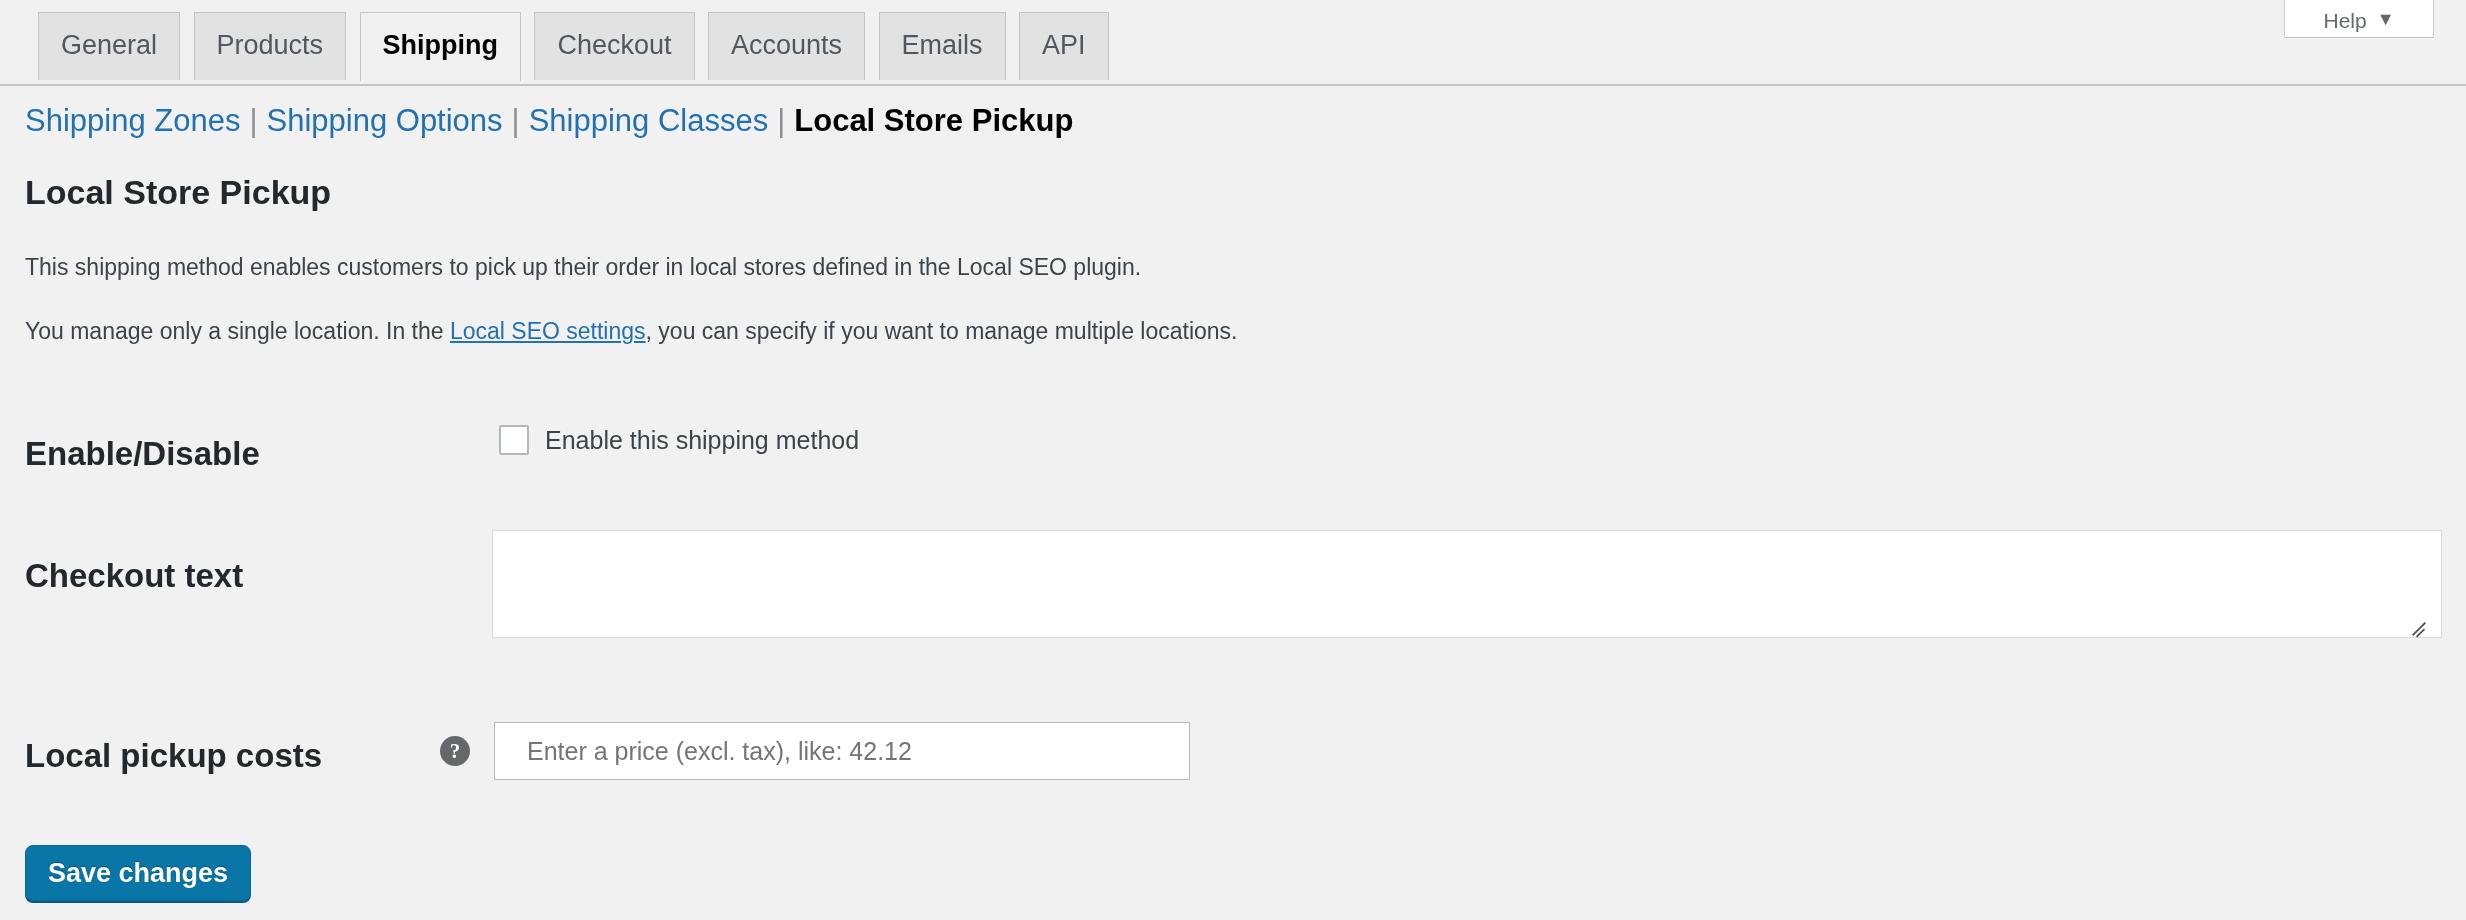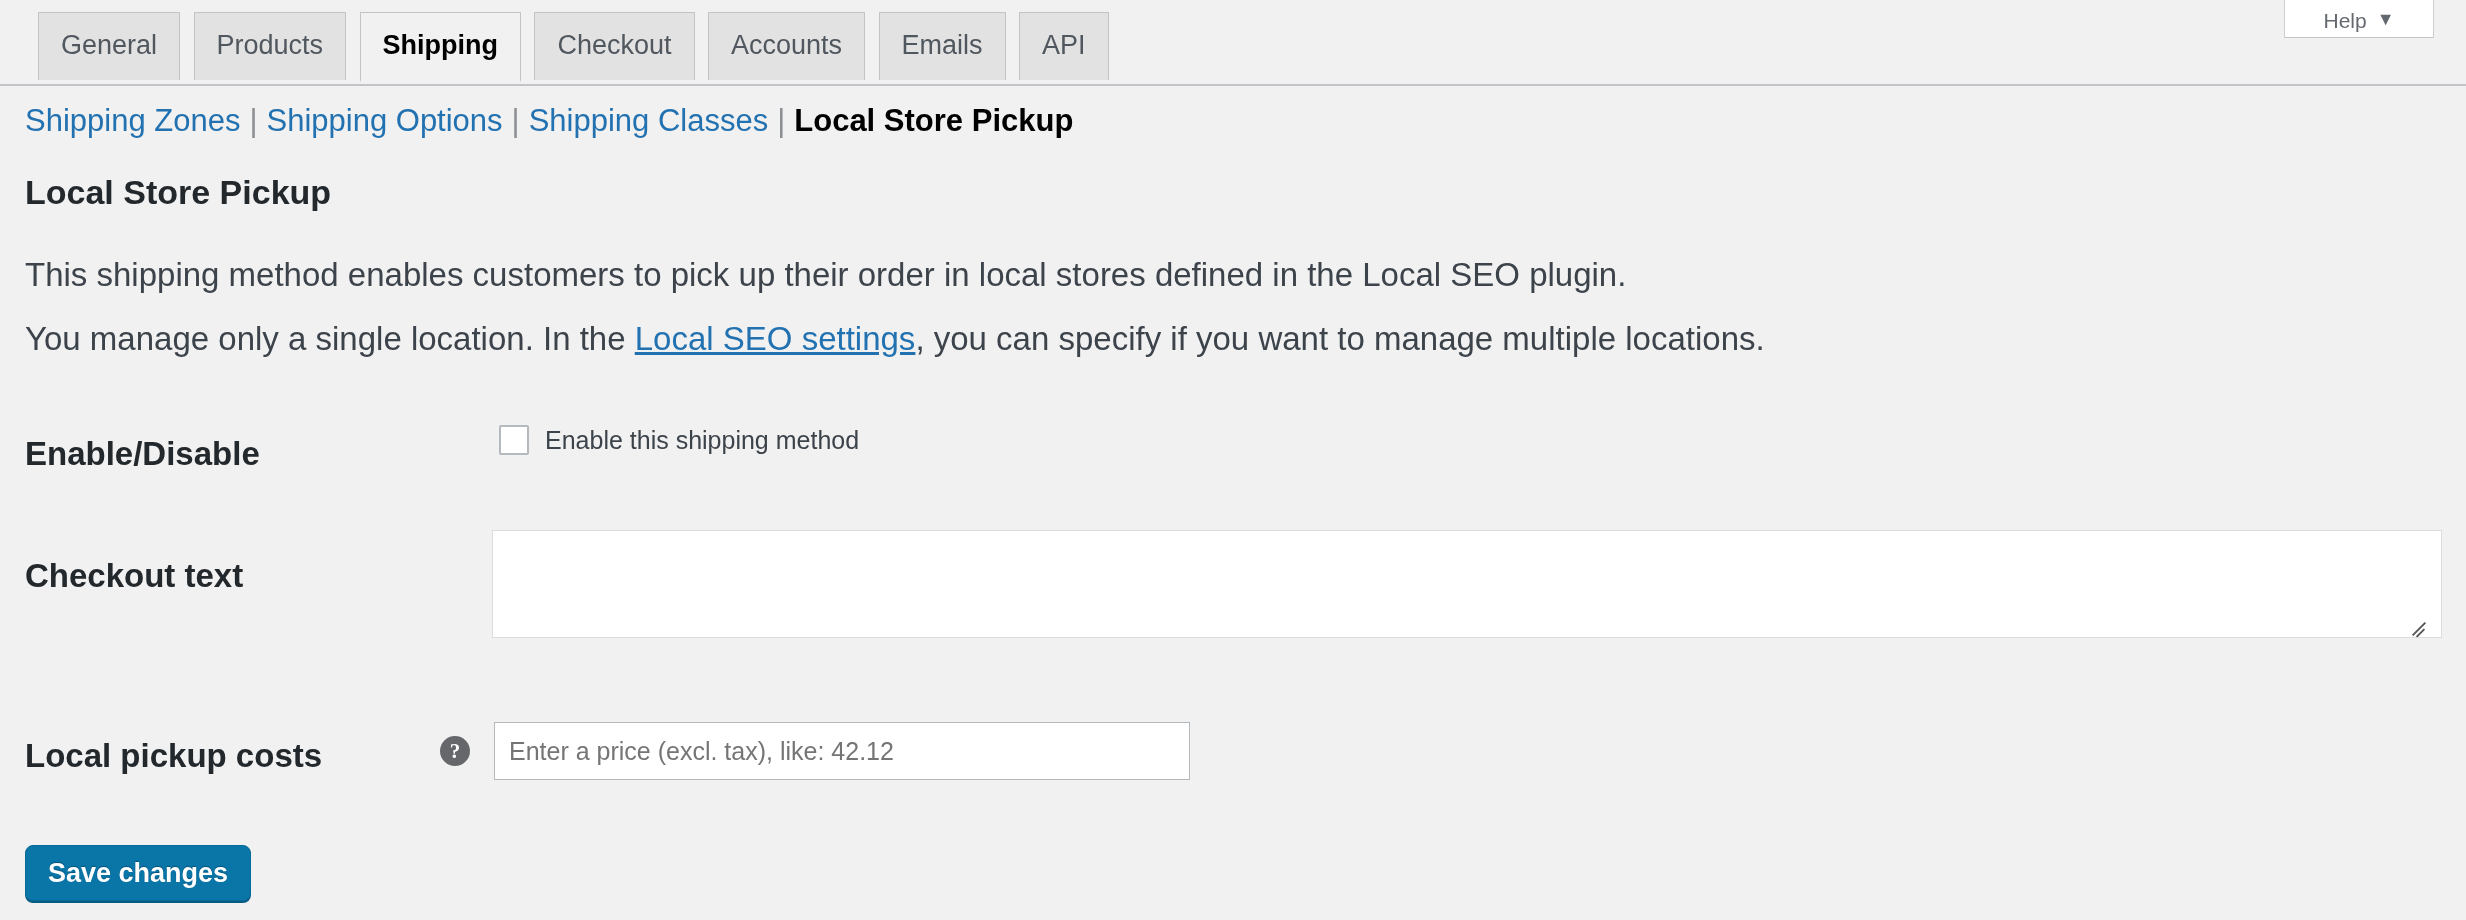--- a/index.html
+++ b/index.html
@@ -124,21 +124,21 @@
     font-weight: bold;
     color: #23282d;
     line-height: 1.2;
     margin: 0;
   }
 
   
   .desc {
     position: absolute;
     left: 25px;
-    font-size: 33px;
+    font-size: 23px;
     line-height: 1.5;
     color: #3c434a;
     margin: 0;
   }
   .desc-1 { top: 250px; }
   .desc-2 { top: 314px; }
   .desc a {
     color: #2271b1;
     text-decoration: underline;
   }
@@ -248,21 +248,21 @@
     left: 494px;
     top: 0;
     width: 696px;
     height: 58px;
     box-sizing: border-box;
     background: #ffffff;
     border: 1px solid #b4b9be;
     font-family: "Liberation Sans", sans-serif;
     font-size: 25px;
     color: #2c3338;
-    padding: 0 14px;
+    padding: 0 32px;
     outline: none;
   }
   .wp-input::placeholder {
     color: #757575;
     opacity: 1;
   }
 
   
   .button-primary {
     position: absolute;

